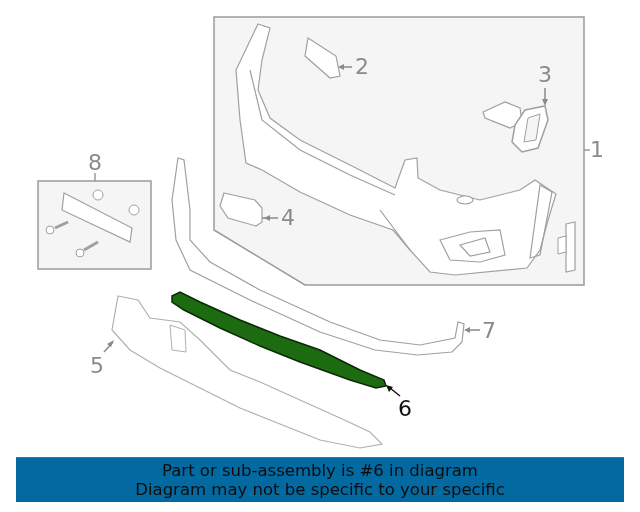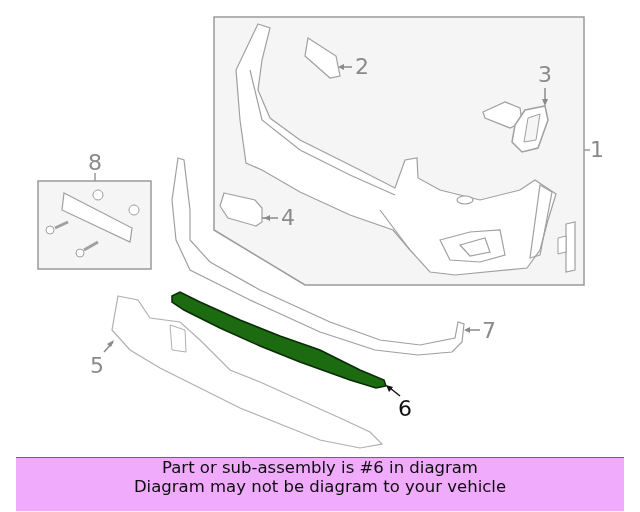--- a/index.html
+++ b/index.html
@@ -1,21 +1,21 @@
 <!DOCTYPE html>
 <html><head>
 <meta charset="utf-8">
 <style>
   html, body { margin:0; padding:0; background:#ffffff; }
   body { width:640px; height:512px; position:relative; overflow:hidden; font-family:"DejaVu Sans", sans-serif; }
   #diagram { position:absolute; left:0; top:0; width:640px; height:512px; }
   .callout { position:absolute; font-family:"DejaVu Sans", sans-serif; font-size:22px; color:#8a8a8a; line-height:1; }
   .callout.active { color:#111111; }
-  #banner { position:absolute; left:16px; top:457px; width:608px; height:54px; background:#f0abfc; border-top:1px solid #3f8a2a; box-sizing:border-box;
-            display:flex; flex-direction:column; align-items:center; justify-content:flex-start; }
+  #banner { position:absolute; left:16px; top:457px; width:608px; height:45px; background:#0369a1; border-top:1px solid #3f8a2a; box-sizing:border-box;
+            display:flex; flex-direction:column; align-items:center; justify-content:center; }
   #banner .line { font-family:"DejaVu Sans", sans-serif; font-size:16.5px; color:#0d0d0d; line-height:19px; white-space:nowrap; }
 </style>
 </head>
 <body>
 
 <svg id="diagram" viewBox="0 0 640 512" xmlns="http://www.w3.org/2000/svg">
 
   <g>
     <polygon points="214,17 584,17 584,285 305,285 214,230" fill="#f5f5f5" stroke="#9a9a9a" stroke-width="1.5"></polygon>
     <line x1="584" y1="150" x2="590" y2="150" stroke="#9a9a9a" stroke-width="1.5"></line>
@@ -92,14 +92,14 @@
 <span class="callout" style="left:355px; top:56px;">2</span>
 <span class="callout" style="left:538px; top:64px;">3</span>
 <span class="callout" style="left:281px; top:207px;">4</span>
 <span class="callout" style="left:90px; top:355px;">5</span>
 <span class="callout active" style="left:398px; top:398px;">6</span>
 <span class="callout" style="left:482px; top:320px;">7</span>
 <span class="callout" style="left:88px; top:152px;">8</span>
 
 <div id="banner">
   <div class="line">Part or sub-assembly is #6 in diagram</div>
-  <div class="line">Diagram may not be diagram to your vehicle</div>
+  <div class="line">Diagram may not be specific to your specific</div>
 </div>
 
 </body></html>

